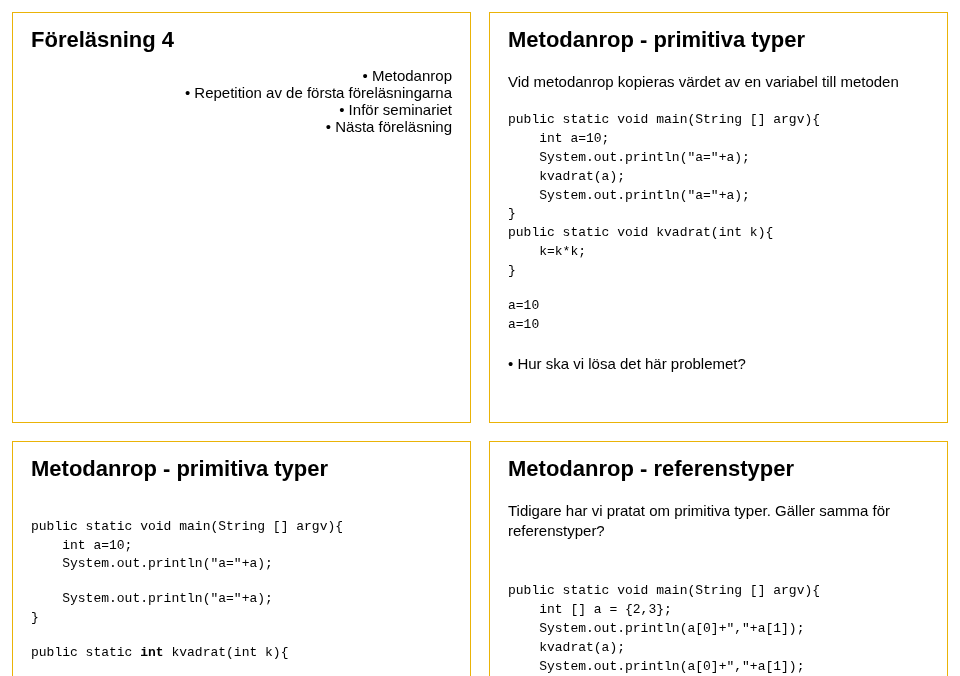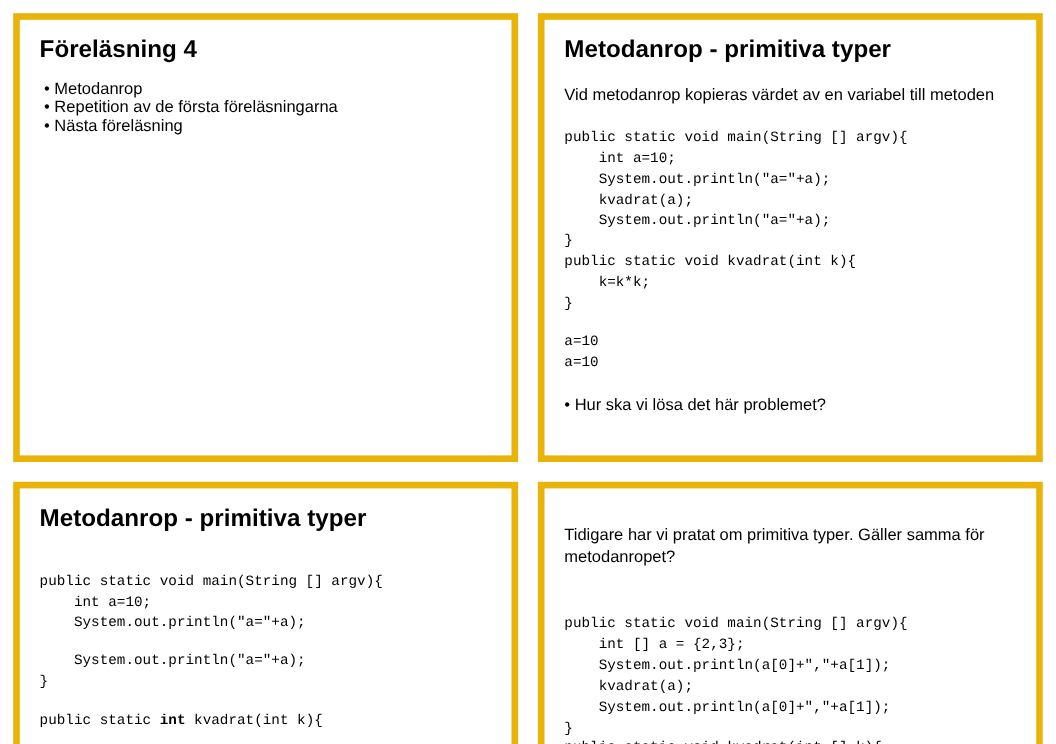--- a/index.html
+++ b/index.html
@@ -11,34 +11,35 @@
     color: #000;
     width: 960px;
   }
   .grid {
     display: grid;
     grid-template-columns: 1fr 1fr;
     grid-template-rows: auto auto;
     gap: 18px;
   }
   .panel {
-    border: 6px solid #eab308;
-    padding: 14px 18px 16px 18px;
+    border: 1px solid #eab308;
+    padding: 14px 18px 29px 18px;
     min-height: 300px;
   }
   h1 {
     font-size: 22px;
     font-weight: bold;
     margin: 0 0 14px 0;
   }
   .bullets { margin: 0; padding: 0; list-style: none; }
   .bullets li {
     font-size: 15px;
     margin: 0 0;
     padding-left: 4px;
+    text-align: right;
   }
   .body-text {
     font-size: 15px;
     margin: 19px 0;
     line-height: 1.35;
   }
   .code {
     font-family: "Courier New", Courier, monospace;
     font-size: 13px;
     white-space: pre;
@@ -50,20 +51,21 @@
 </head>
 <body>
 
 <div class="grid">
 
   <div class="panel">
     <h1>Föreläsning 4</h1>
     <ul class="bullets">
       <li>• Metodanrop</li>
       <li>• Repetition av de första föreläsningarna</li>
+      <li>• Inför seminariet</li>
       <li>• Nästa föreläsning</li>
     </ul>
   </div>
 
   <div class="panel">
     <h1>Metodanrop - primitiva typer</h1>
     <div class="body-text">Vid metodanrop kopieras värdet av en variabel till metoden</div>
     <div class="code">public static void main(String [] argv){
     int a=10;
     System.out.println("a="+a);
@@ -86,21 +88,22 @@
     System.out.println("a="+a);</div>
     <div class="code">    System.out.println("a="+a);
 }</div>
     <div class="code">public static <span class="strong">int</span> kvadrat(int k){</div>
     <div class="code strong">    return(k*k);</div>
     <div class="code">}</div>
 
   </div>
 
   <div class="panel">
-    <div class="body-text">Tidigare har vi pratat om primitiva typer. Gäller samma för metodanropet?</div>
+    <h1>Metodanrop - referenstyper</h1>
+    <div class="body-text">Tidigare har vi pratat om primitiva typer. Gäller samma för referenstyper?</div>
     <div style="height:6px"></div>
     <div class="code">public static void main(String [] argv){
     int [] a = {2,3};
     System.out.println(a[0]+","+a[1]);
     kvadrat(a);
     System.out.println(a[0]+","+a[1]);
 }
 public static void kvadrat(int [] k){
     k[0]=k[0]*k[0];
     k[1]=k[1]*k[1];

